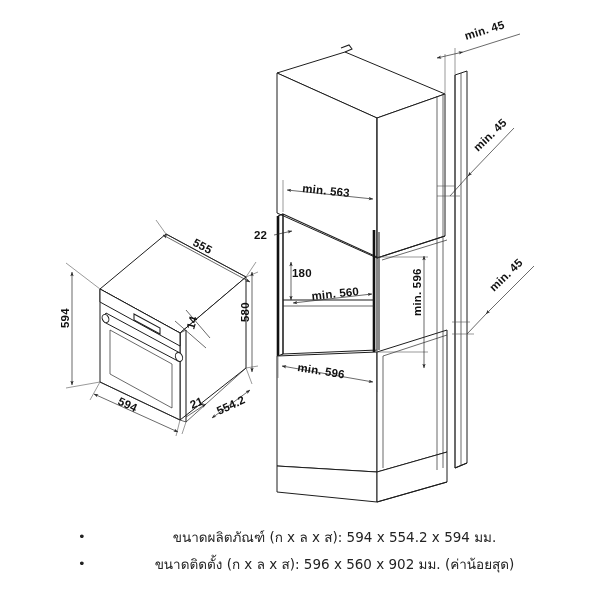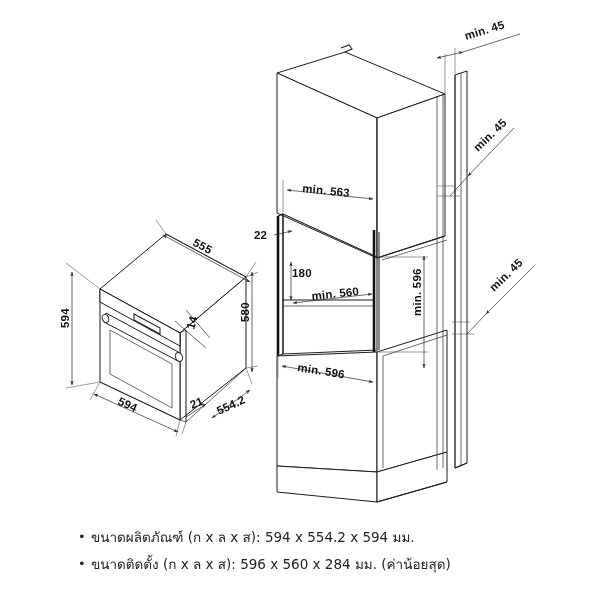--- a/index.html
+++ b/index.html
@@ -60,21 +60,21 @@
     color: #232323;
     font-family: "DejaVu Sans", "Liberation Sans", sans-serif;
   }
   .note-bullet {
     flex: 0 0 auto;
     width: 13px;
     font-size: 13px;
     line-height: 1.35;
     color: #232323;
   }
-  .note-text { flex: 1 1 auto; white-space: nowrap; }
+  .note-text { flex: 1 1 auto; white-space: nowrap; text-align: center; }
 </style>
 </head>
 <body>
 
 <div id="sheet">
 
   <svg id="drawing" viewBox="0 0 606 606">
     <defs>
       <marker id="arrEnd" markerWidth="7" markerHeight="7" refX="6.2" refY="2.4" orient="auto" markerUnits="strokeWidth">
         <path d="M0,0 L6.4,2.4 L0,4.8 L1.6,2.4 z" class="arrow"></path>
@@ -242,17 +242,17 @@
     </g>
   </svg>
 
   <div id="notes">
     <div class="note-row">
       <span class="note-bullet">•</span>
       <span class="note-text">ขนาดผลิตภัณฑ์ (ก x ล x ส): 594 x 554.2 x 594 มม.</span>
     </div>
     <div class="note-row">
       <span class="note-bullet">•</span>
-      <span class="note-text">ขนาดติดตั้ง (ก x ล x ส): 596 x 560 x 284 มม. (ค่าน้อยสุด)</span>
+      <span class="note-text">ขนาดติดตั้ง (ก x ล x ส): 596 x 560 x 902 มม. (ค่าน้อยสุด)</span>
     </div>
   </div>
 
 </div>
 
 </body></html>

